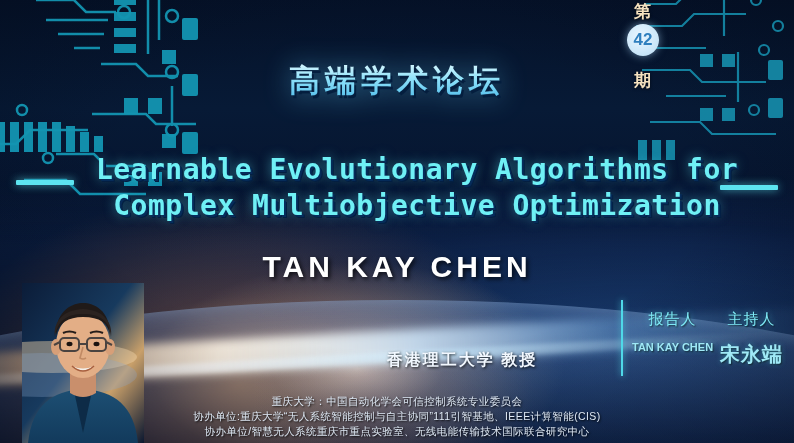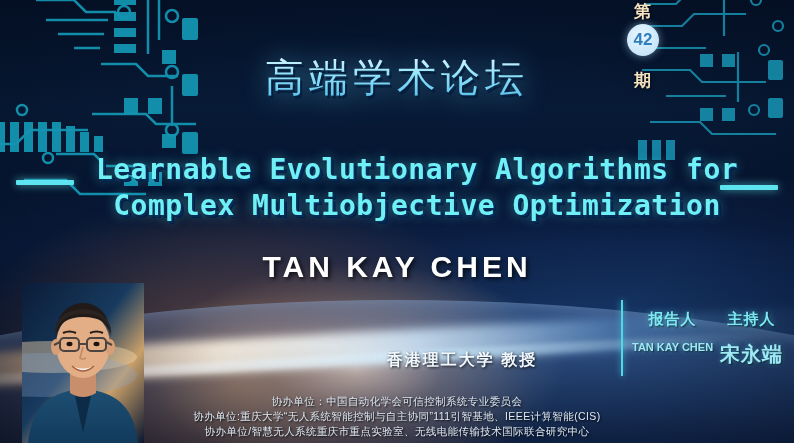--- a/index.html
+++ b/index.html
@@ -75,24 +75,24 @@
     border-radius:50%;
     background:radial-gradient(circle at 42% 38%, #eaf6ff 0%, #cfe9fa 55%, #b9dcf3 100%);
     color:#2f7fbe;
     font-size:17px;font-weight:bold;
     line-height:32px;
     box-shadow:0 0 8px rgba(170,220,255,.55);
   }
 
   
   .cn-title{
-    position:absolute;top:51px;left:0;right:0;
-    text-align:center;
-    font-size:39px;
-    font-weight:normal;
+    position:absolute;top:60px;left:0;right:0;
+    text-align:center;
+    font-size:31px;
+    font-weight:bold;
     letter-spacing:5px;
     color:#9ee8fb;
     background:linear-gradient(180deg,#e8fbff 0%,#8fe2fa 45%,#49b8e8 100%);
     -webkit-background-clip:text;background-clip:text;
     -webkit-text-fill-color:transparent;
     text-shadow:0 0 0 rgba(0,0,0,0);
     filter:drop-shadow(2px 3px 0px rgba(4,30,62,.95)) drop-shadow(0 0 14px rgba(90,200,245,.45));
   }
 
   
@@ -156,21 +156,21 @@
     background:#4fd8e8;
     box-shadow:0 0 6px rgba(79,216,232,.8);
   }
   .roles{
     position:absolute;left:632px;top:310px;width:158px;
     display:flex;
   }
   .role-col{flex:1;text-align:center;}
   .role-head{
     color:#7ee9f5;
-    font-size:15px;font-weight:bold;letter-spacing:1px;
+    font-size:15px;font-weight:normal;letter-spacing:1px;
     text-shadow:0 0 6px rgba(80,220,240,.6),1px 1px 2px rgba(0,0,0,.8);
   }
   .role-val{
     margin-top:12px;
     color:#9fe9f6;
     font-size:11px;font-weight:bold;letter-spacing:0px;
     text-shadow:0 0 5px rgba(80,220,240,.5),1px 1px 2px rgba(0,0,0,.8);
     white-space:nowrap;
   }
   .role-val.cn{font-size:20px;letter-spacing:1px;}
@@ -368,18 +368,18 @@
 
         <path d="M61 64 L58 75 Q61 77 64 75" stroke="#c18a64" stroke-width="1.6" fill="none"></path>
 
         <path d="M50 83 Q61 92 72 83 Q61 88 50 83 Z" fill="#f3f0ea"></path>
         <path d="M50 83 Q61 93 72 83" stroke="#a8603f" stroke-width="1.6" fill="none"></path>
       </g>
     </svg>
   </div>
 
   <div class="footer">
-    <div>协办单位：中国自动化学会可信控制系统专业委员会</div>
+    <div>重庆大学：中国自动化学会可信控制系统专业委员会</div>
     <div>协办单位:重庆大学“无人系统智能控制与自主协同”111引智基地、IEEE计算智能(CIS)</div>
     <div>协办单位/智慧无人系统重庆市重点实验室、无线电能传输技术国际联合研究中心</div>
   </div>
 
 </div>
 
 </body></html>

